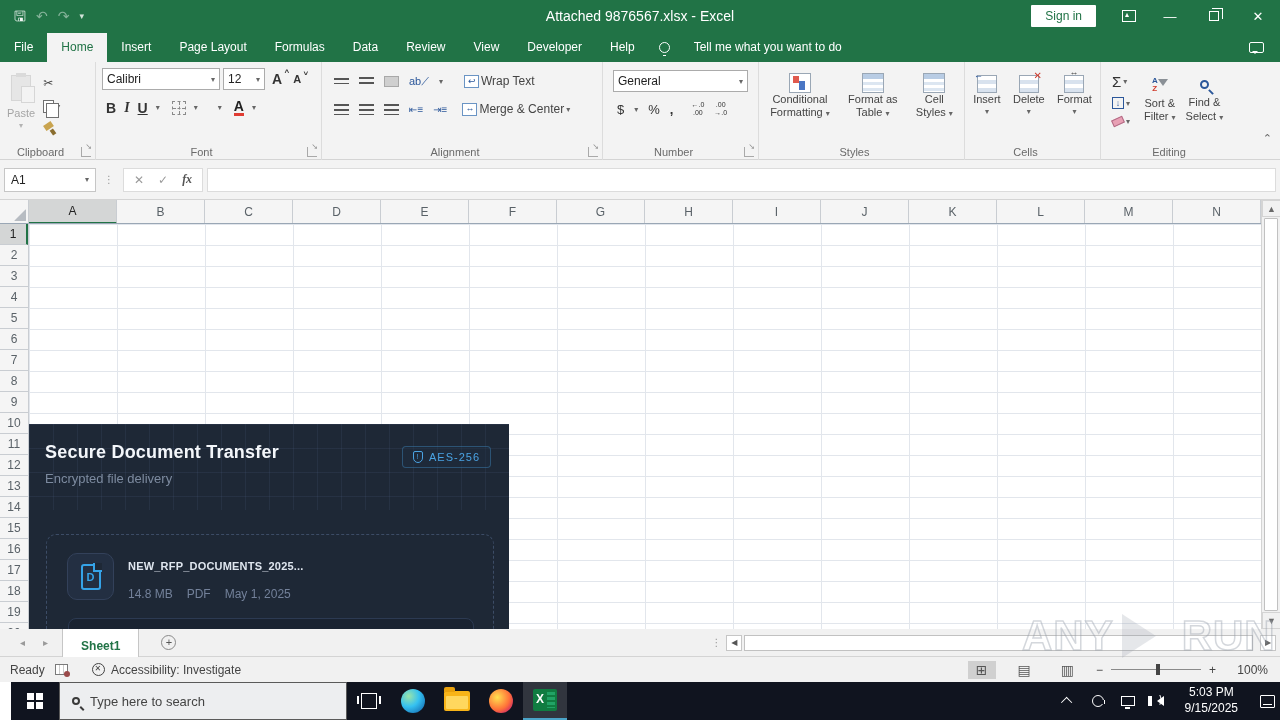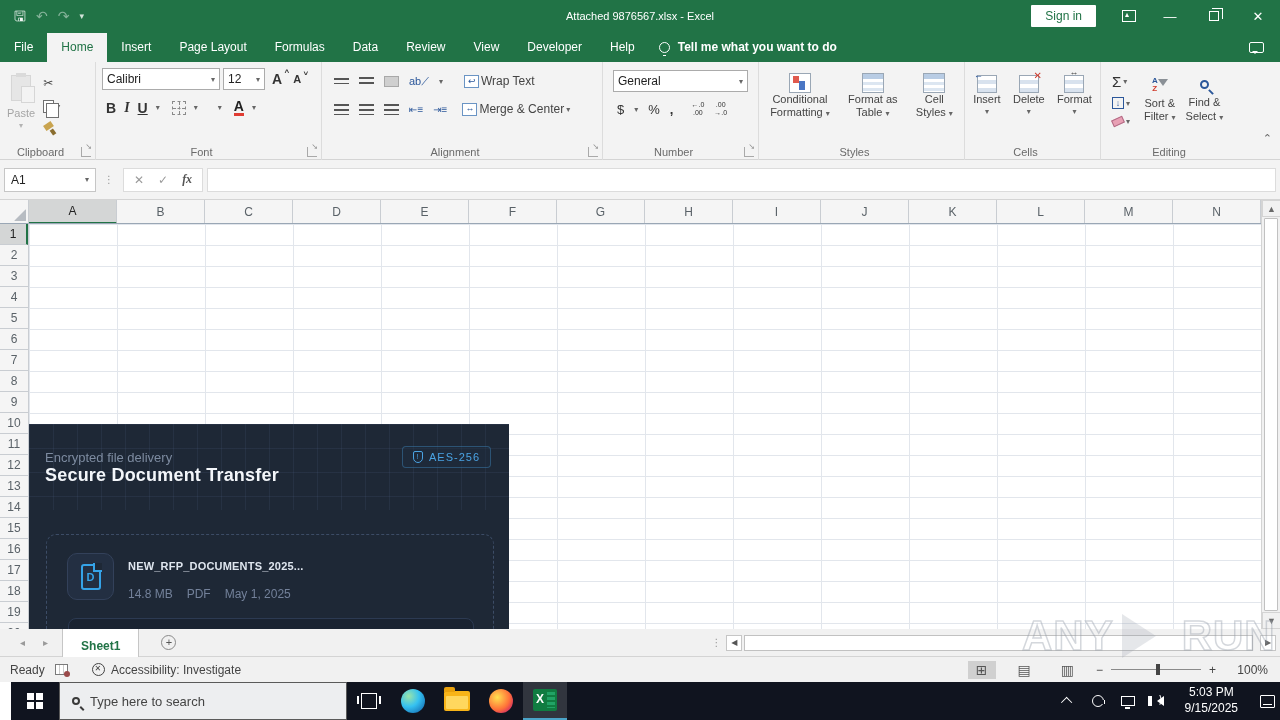--- a/index.html
+++ b/index.html
@@ -6,35 +6,35 @@
   html,body { width:1280px; height:720px; overflow:hidden; }
   body { font-family:"Liberation Sans","DejaVu Sans",sans-serif; font-size:12px; color:#444; background:#fff; position:relative; }
   .abs { position:absolute; }
 
   
   #titlebar { left:0; top:0; width:1280px; height:32px; background:#217346; display:flex; align-items:center; color:#fff; }
   .qat { display:flex; align-items:center; gap:10px; padding-left:14px; width:150px; }
   .qat-btn { color:#fff; font-size:14px; line-height:1; opacity:.95; }
   .qat-btn.dim { opacity:.45; }
   .qat-caret { font-size:9px; opacity:.8; }
-  #title-text { position:absolute; left:0; right:0; text-align:center; font-size:11px; color:#fff; pointer-events:none; }
+  #title-text { position:absolute; left:0; right:0; text-align:center; font-size:14px; color:#fff; pointer-events:none; }
   .tb-right { margin-left:auto; display:flex; align-items:center; height:32px; }
   #signin-btn { background:#fff; color:#217346; font-size:12px; padding:4px 14px; margin-right:14px; border-radius:1px; }
   .win-btn { width:44px; height:32px; display:flex; align-items:center; justify-content:center; font-size:13px; color:#fff; }
   .ribbon-opts { width:38px; }
   .ro-ico { width:14px; height:12px; border:1px solid #fff; position:relative; }
   .ro-ico:after{ content:"▴"; position:absolute; font-size:8px; left:2px; top:-1px; }
   .restore-ico { width:10px; height:10px; border:1px solid #fff; position:relative; }
   .restore-ico:before { content:""; position:absolute; left:2px; top:-4px; width:10px; height:10px; border:1px solid #fff; border-left:none; border-bottom:none; }
 
   
   #ribbon-tabs { left:0; top:32px; width:1280px; height:30px; background:#217346; display:flex; align-items:flex-end; }
   .rtab { color:#fff; font-size:12px; padding:7px 14px 8px; cursor:default; }
   .rtab.active { background:#f3f3f3; color:#217346; }
-  .tellme { display:flex; align-items:center; gap:8px; color:#fff; padding:0 10px 8px;font-weight:bold; }
+  .tellme { display:flex; align-items:center; gap:24px; color:#fff; padding:0 10px 8px; }
   .bulb { width:11px; height:11px; border:1.5px solid #fff; border-radius:50%; position:relative; }
   .bulb:after { content:""; position:absolute; left:3px; bottom:-4px; width:3px; height:3px; border-bottom:1.5px solid #fff; }
   .comment-ico { width:15px; height:11px; border:1.5px solid #fff; border-radius:2px; position:relative; margin-right:16px; margin-bottom:9px; }
   .comment-ico:after { content:""; position:absolute; left:2px; bottom:-5px; border:3px solid transparent; border-top-color:#fff; }
 
   
   #ribbon { left:0; top:62px; width:1280px; height:98px; background:#f3f3f3; border-bottom:1px solid #d4d4d4; display:flex; }
   .rgroup { position:relative; height:98px; border-right:1px solid #dcdcdc; padding:4px 2px 18px; }
   .glabel { position:absolute; bottom:2px; left:0; right:14px; text-align:center; font-size:11px; color:#6a6a6a; }
   .glauncher { position:absolute; bottom:3px; right:4px; width:10px; height:10px; border-left:1px solid #8a8a8a; border-bottom:1px solid #8a8a8a; opacity:.7; }
@@ -494,22 +494,22 @@
       <div class="rowh">16</div>
       <div class="rowh">17</div>
       <div class="rowh">18</div>
       <div class="rowh">19</div>
       <div class="rowh">20</div>
     </div>
   <div id="cells"></div>
 
   <div id="panel">
     <div id="panel-header">
+      <div id="panel-title">Secure Document Transfer</div>
       <div id="panel-sub">Encrypted file delivery</div>
-      <div id="panel-title">Secure Document Transfer</div>
       <div id="aes-badge">
         <span class="shield">!</span>
         <span>AES-256</span>
       </div>
     </div>
     <div id="file-card">
       <div id="file-icon">
         <span class="doc-glyph">D</span>
       </div>
       <div id="file-name">NEW_RFP_DOCUMENTS_2025...</div>

